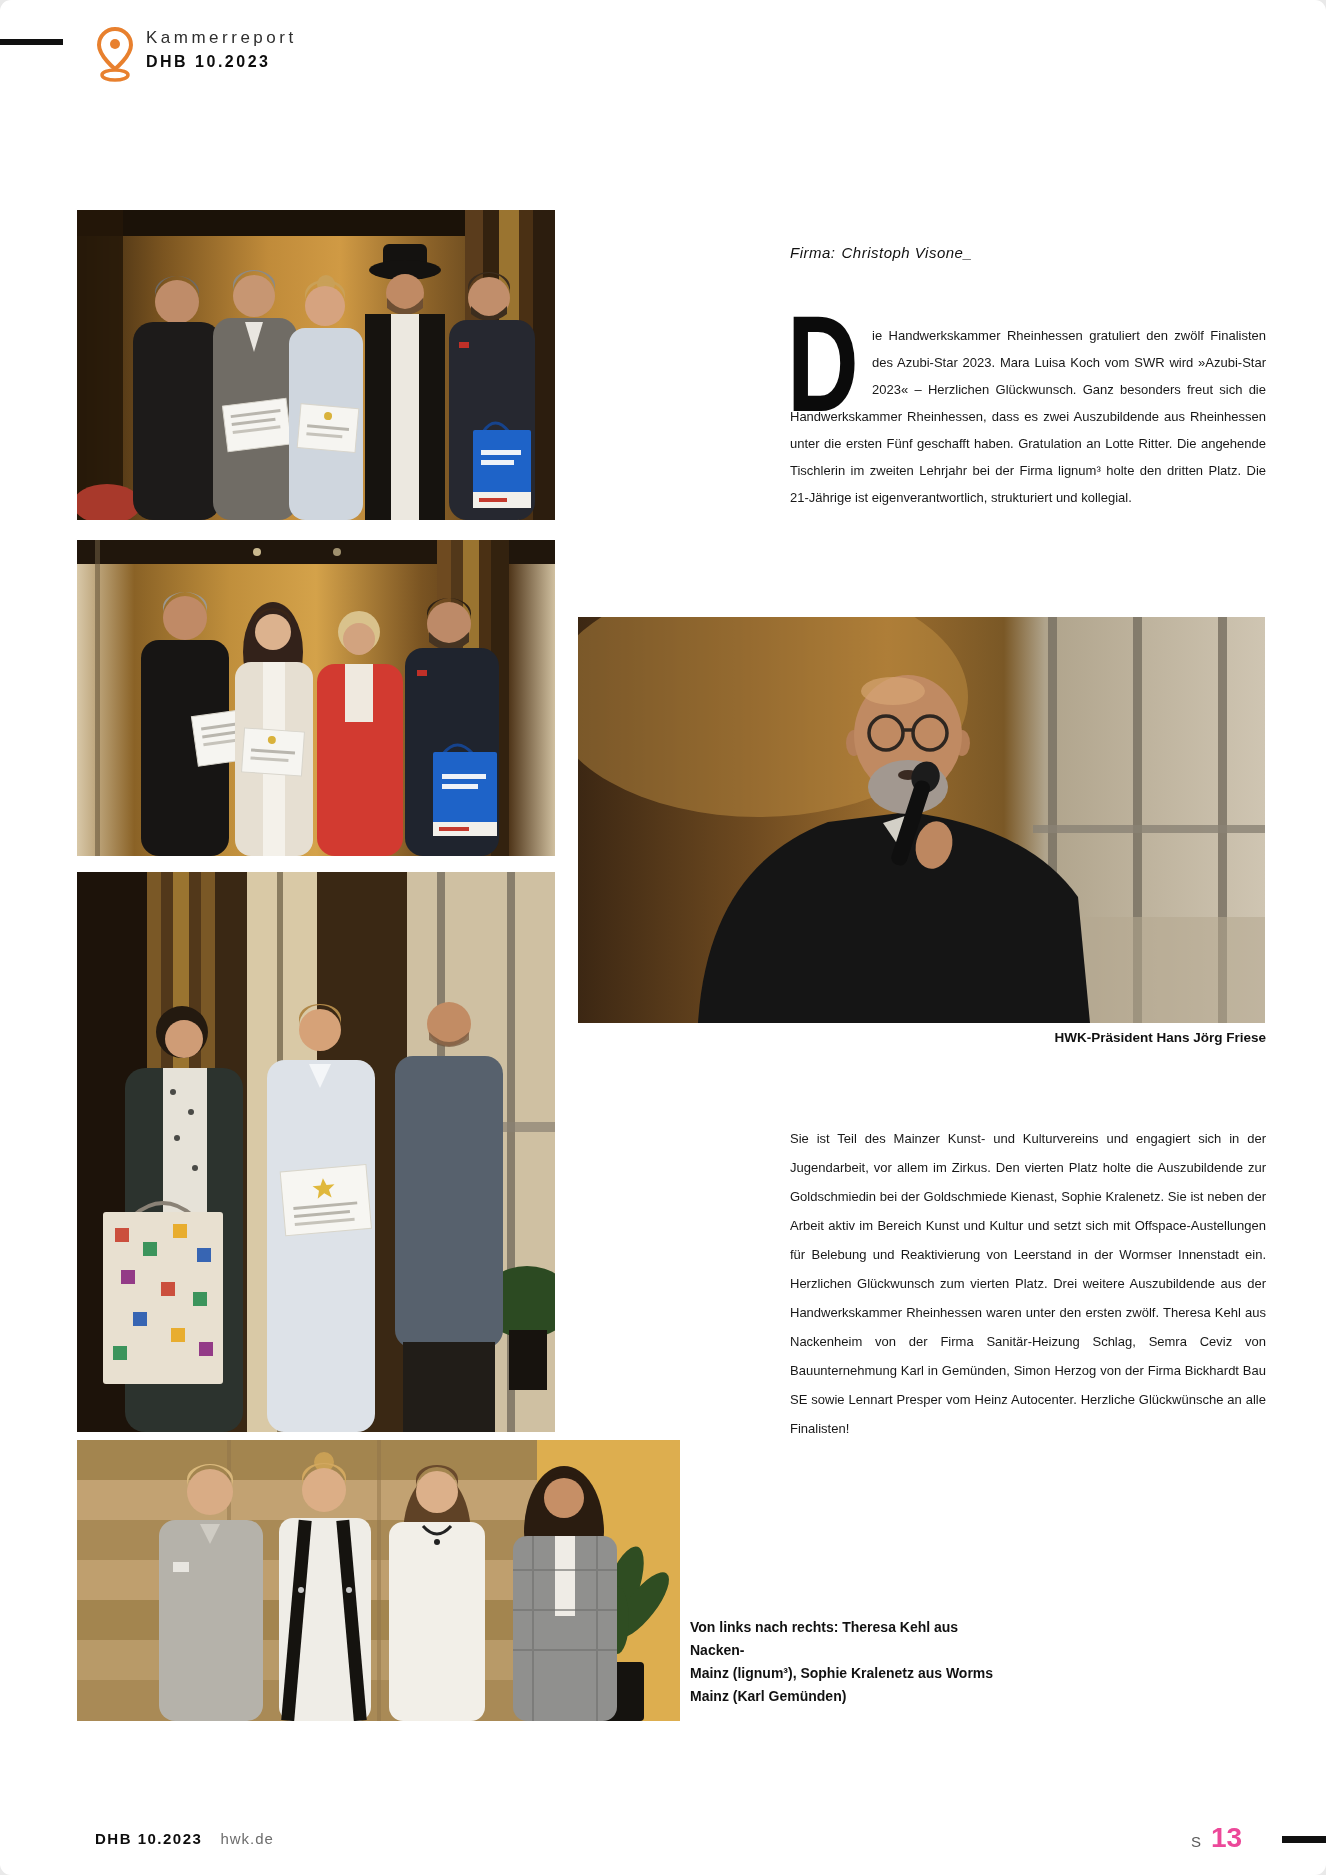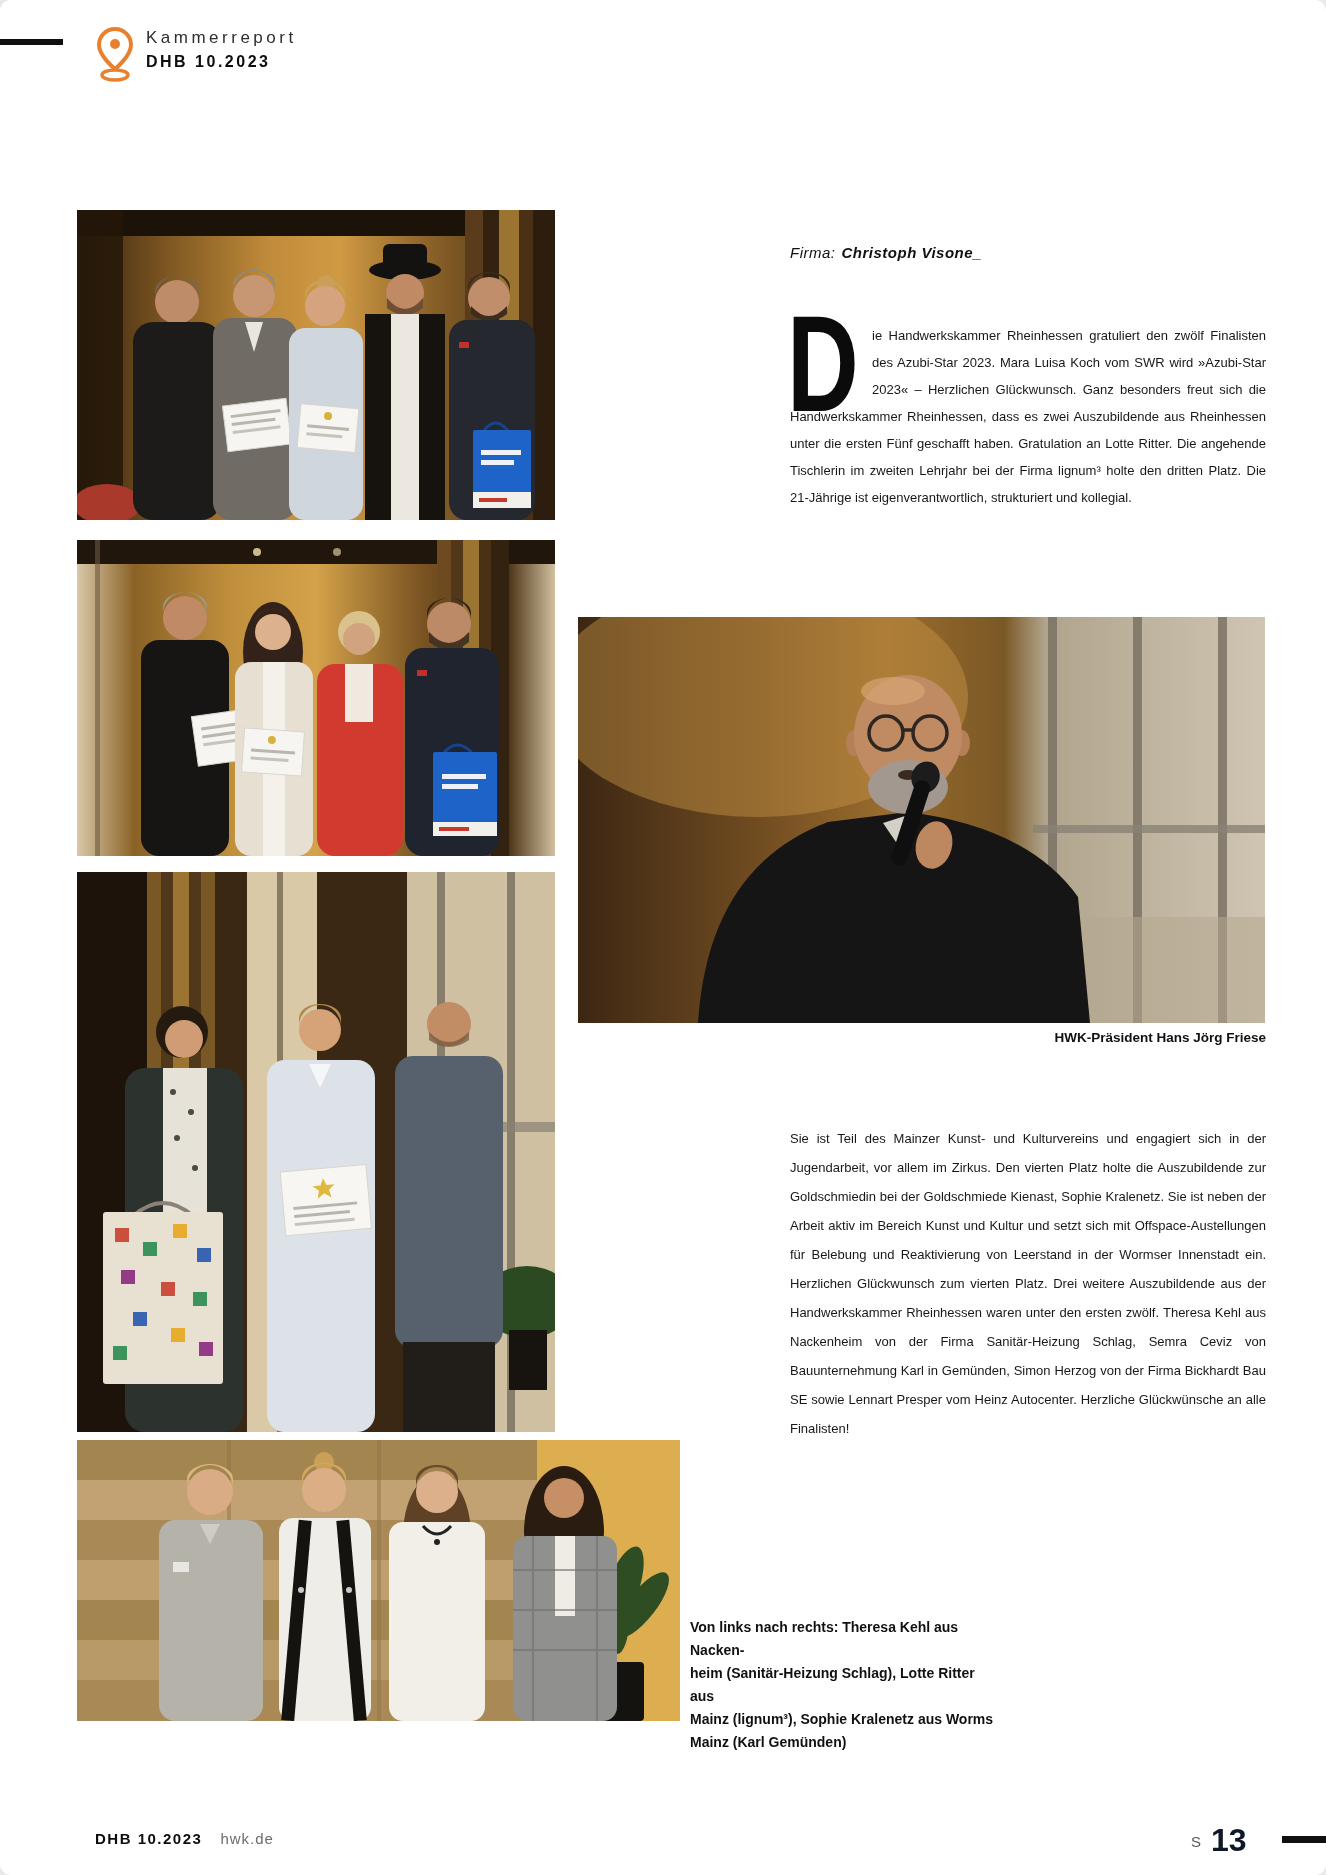--- a/index.html
+++ b/index.html
@@ -9,36 +9,36 @@
   
   .tick{left:0;top:39px;width:63px;height:6px;background:#101010;}
   .kicker{left:146px;top:28px;font-size:17px;letter-spacing:3.5px;color:#2e2e2e;font-weight:500;}
   .issue{left:146px;top:53px;font-size:16px;font-weight:bold;letter-spacing:2.5px;color:#0d0d0d;}
   
   .photo{overflow:hidden;background:#8a6a3a;}
   .photo svg{display:block;width:100%;height:100%;}
   
   .byline{left:790px;top:244px;width:476px;font-size:15px;font-style:italic;color:#111;}
   .byline .lbl{font-weight:normal;letter-spacing:.5px;margin-right:6px;}
-  .byline .aut{font-weight:bold;letter-spacing:.5px;}
+  .byline .aut{font-weight:normal;letter-spacing:.5px;}
   .dropcap{left:787px;top:294px;font-size:138px;line-height:1;font-weight:bold;color:#0b0b0b;
            transform:scaleX(.72);transform-origin:0 0;letter-spacing:0;}
   .para{width:476px;font-size:13px;text-align:justify;color:#181818;}
   .para1{left:790px;top:322px;line-height:27px;}
   .para1 .dc-spacer{float:left;width:82px;height:81px;}
   .para2{left:790px;top:1124px;line-height:29px;}
   .cap{font-weight:bold;color:#111;}
   .cap-speaker{left:790px;top:1030px;width:476px;text-align:right;font-size:13.5px;}
   .cap-finalists{left:690px;top:1616px;width:310px;font-size:14px;line-height:23px;}
   
   .footer-left{left:95px;top:1830px;display:flex;align-items:baseline;gap:18px;}
   .f-issue{font-size:15px;font-weight:bold;letter-spacing:1.5px;color:#0d0d0d;}
   .f-site{font-size:15px;letter-spacing:1px;color:#6d6d6d;}
   .f-s{left:1191px;top:1833px;font-size:15px;color:#5a5a5a;}
-  .f-num{left:1211px;top:1822px;font-size:32px;font-weight:bold;color:#0f172a;}
+  .f-num{left:1211px;top:1822px;font-size:28px;font-weight:bold;color:#ec4899;}
   .f-bar{left:1282px;top:1836px;width:44px;height:7px;background:#101010;}
 </style>
 </head>
 <body>
 
 <div class="page">
 
   <div class="abs tick"></div>
   <div class="abs" style="left:93px;top:25px;width:44px;height:58px;">
     <svg viewBox="0 0 44 58" width="44" height="58">
@@ -353,21 +353,20 @@
   <div class="abs dropcap">D</div>
 
   <div class="abs para para1">
     <span class="dc-spacer"></span><span>ie Handwerkskammer Rheinhessen gratuliert den zwölf Finalisten des Azubi-Star 2023. Mara Luisa Koch vom SWR wird »Azubi-Star 2023« – Herzlichen Glückwunsch. Ganz besonders freut sich die Handwerkskammer Rheinhessen, dass es zwei Auszubildende aus Rheinhessen unter die ersten Fünf geschafft haben. Gratulation an Lotte Ritter. Die angehende Tischlerin im zweiten Lehrjahr bei der Firma lignum³ holte den dritten Platz. Die 21-Jährige ist eigenverantwortlich, strukturiert und kollegial.</span>
   </div>
 
   <div class="abs para para2">Sie ist Teil des Mainzer Kunst- und Kulturvereins und engagiert sich in der Jugendarbeit, vor allem im Zirkus. Den vierten Platz holte die Auszubildende zur Goldschmiedin bei der Goldschmiede Kienast, Sophie Kralenetz. Sie ist neben der Arbeit aktiv im Bereich Kunst und Kultur und setzt sich mit Offspace-Austellungen für Belebung und Reaktivierung von Leerstand in der Wormser Innenstadt ein. Herzlichen Glückwunsch zum vierten Platz. Drei weitere Auszubildende aus der Handwerkskammer Rheinhessen waren unter den ersten zwölf. Theresa Kehl aus Nackenheim von der Firma Sanitär-Heizung Schlag, Semra Ceviz von Bauunternehmung Karl in Gemünden, Simon Herzog von der Firma Bickhardt Bau SE sowie Lennart Presper vom Heinz Autocenter. Herzliche Glückwünsche an alle Finalisten!</div>
 
   <div class="abs cap cap-finalists">
     <div>Von links nach rechts: Theresa Kehl aus Nacken-</div>
-    <div>heim (Sanitär-Heizung Schlag), Lotte Ritter aus</div>
     <div>Mainz (lignum³), Sophie Kralenetz aus Worms</div>
     <div>Mainz (Karl Gemünden)</div>
   </div>
 
   <div class="abs footer-left">
     <span class="f-issue">DHB 10.2023</span>
     <span class="f-site">hwk.de</span>
   </div>
   <span class="abs f-s">S</span>
   <span class="abs f-num">13</span>

